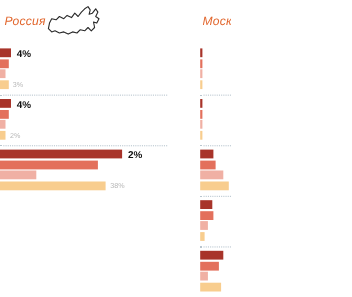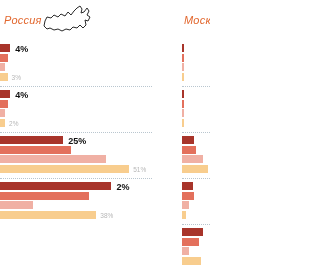--- a/index.html
+++ b/index.html
@@ -95,37 +95,20 @@
           <div class="bar" style="width: 5.06667px; background: rgb(240, 176, 164);"></div>
         </div>
         <div class="bar-track" style="position: absolute; left: 0px; top: 32.5px; height: 8px;">
           <div class="bar" style="width: 5.06667px; background: rgb(248, 205, 142);"></div>
         </div>
         <div class="val-sub" style="left: 9.06667px; top: 34.5px;">2%</div>
       </div>
       <div class="row-group" style="height: 46px;">
         <div class="divider" style="top: 0px;"></div>
         <div class="bar-track" style="position: absolute; left: 0px; top: 4px; height: 8px;">
-          <div class="bar" style="width: 63.3333px; background: rgb(168, 52, 42);"></div>
-        </div>
-        <div class="val-main" style="left: 68.3333px; top: 5px;">25%</div>
-        <div class="bar-track" style="position: absolute; left: 0px; top: 13.5px; height: 8px;">
-          <div class="bar" style="width: 70.9333px; background: rgb(227, 112, 92);"></div>
-        </div>
-        <div class="bar-track" style="position: absolute; left: 0px; top: 23px; height: 8px;">
-          <div class="bar" style="width: 106.4px; background: rgb(240, 176, 164);"></div>
-        </div>
-        <div class="bar-track" style="position: absolute; left: 0px; top: 32.5px; height: 8px;">
-          <div class="bar" style="width: 129.2px; background: rgb(248, 205, 142);"></div>
-        </div>
-        <div class="val-sub" style="left: 133.2px; top: 34.5px;">51%</div>
-      </div>
-      <div class="row-group" style="height: 46px;">
-        <div class="divider" style="top: 0px;"></div>
-        <div class="bar-track" style="position: absolute; left: 0px; top: 4px; height: 8px;">
           <div class="bar" style="width: 111.467px; background: rgb(168, 52, 42);"></div>
         </div>
         <div class="val-main" style="left: 116.467px; top: 5px;">2%</div>
         <div class="bar-track" style="position: absolute; left: 0px; top: 13.5px; height: 8px;">
           <div class="bar" style="width: 88.6667px; background: rgb(227, 112, 92);"></div>
         </div>
         <div class="bar-track" style="position: absolute; left: 0px; top: 23px; height: 8px;">
           <div class="bar" style="width: 32.9333px; background: rgb(240, 176, 164);"></div>
         </div>
         <div class="bar-track" style="position: absolute; left: 0px; top: 32.5px; height: 8px;">

